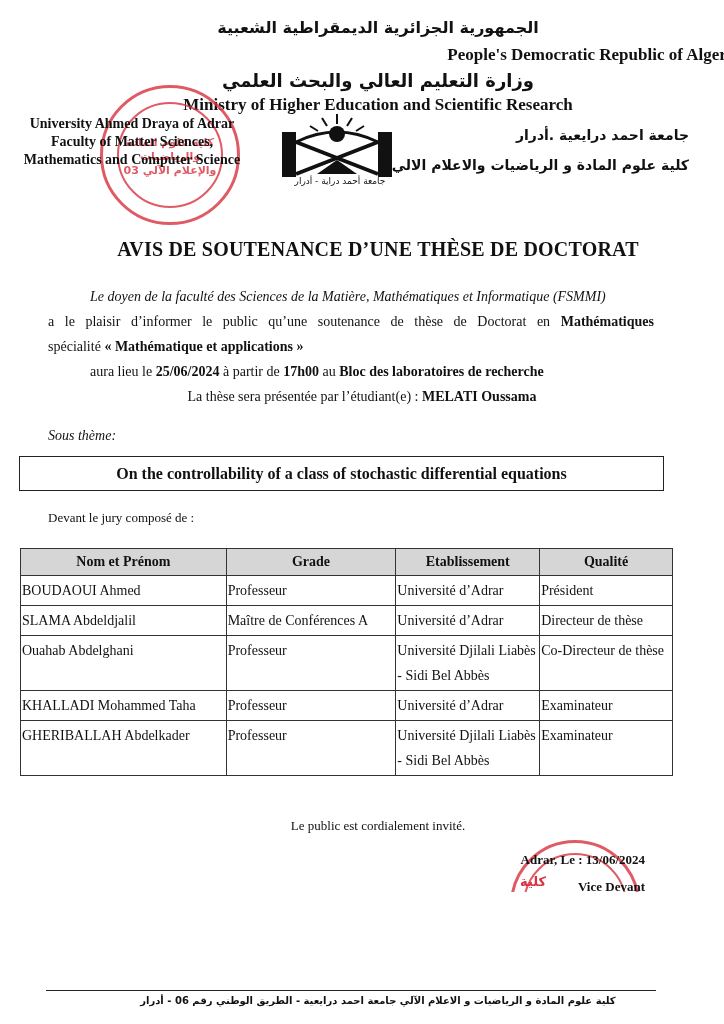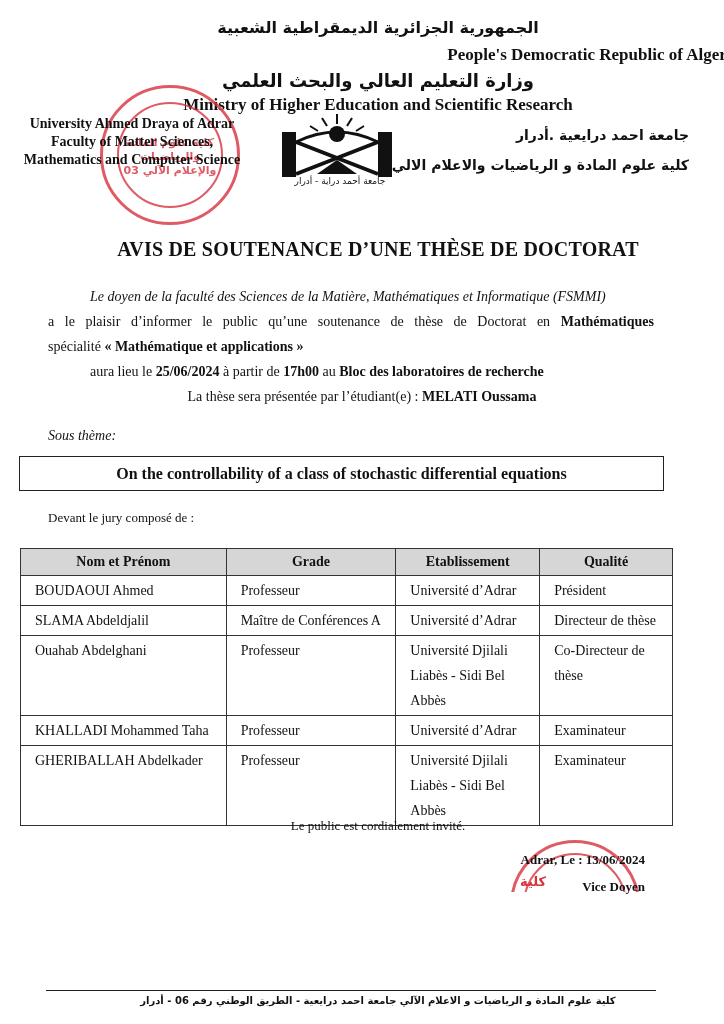--- a/index.html
+++ b/index.html
@@ -34,21 +34,21 @@
   #p4 { left:90px; top:359px; }
   #p5 { left:0; width:724px; text-align:center; top:384px; }
   #sous { left:48px; top:420px; font-style:italic; font-size:14px;margin-top:8px; }
 
   #theme-box { left:19px; top:456px; width:645px; height:35px; border:1.5px solid #222; box-sizing:border-box;
                text-align:center; font-size:16px; font-weight:bold; line-height:33px; }
 
   #jury-intro { left:48px; top:510px; font-size:13px; }
 
   #jury { left:20px; top:548px; width:653px; border-collapse:collapse; font-size:14px; }
-  #jury th, #jury td { border:1.5px solid #333; vertical-align:top; padding:2px 14px; line-height:25px; }
+  #jury th, #jury td { border:1.5px solid #333; vertical-align:top; padding:2px 1px; line-height:25px; }
   #jury th { background:#d6d6d6; font-weight:bold; text-align:center; line-height:22px; }
   #jury col.c1 { width:206px; } #jury col.c2 { width:170px; } #jury col.c3 { width:144px; } #jury col.c4 { width:133px; }
 
   #invite { top:818px; font-size:13px; }
 
   #date { left:500px; top:852px; width:145px; text-align:right; font-size:13px; font-weight:bold; }
   #sign { left:500px; top:879px; width:145px; text-align:right; font-size:13px; font-weight:bold; }
   #stamp2 { left:510px; top:840px; width:130px; height:130px; border:3px solid #d9323f; border-radius:50%; box-sizing:border-box;
             clip-path:inset(0 0 60% 0); opacity:.8; }
   #stamp2 .inner { position:absolute; left:10px; top:10px; right:10px; bottom:10px; border:2px solid #d9323f; border-radius:50%; }
@@ -171,16 +171,16 @@
   </tbody>
 </table>
 
 <div id="invite" class="abs center">Le public est cordialement invité.</div>
 
 <div id="stamp2" class="abs">
     <div class="inner"></div>
   </div>
 <div id="stamp2-txt" class="abs ar">كلية</div>
 <div id="date" class="abs">Adrar, Le : 13/06/2024</div>
-<div id="sign" class="abs">Vice Doyen</div>
+<div id="sign" class="abs">Vice Devant</div>
 
 <div id="footer-line" class="abs"></div>
 <div id="footer" class="abs center ar">كلية علوم المادة و الرياضيات و الاعلام الآلي جامعة احمد درايعية - الطريق الوطني رقم 06 - أدرار</div>
 
 </body></html>

